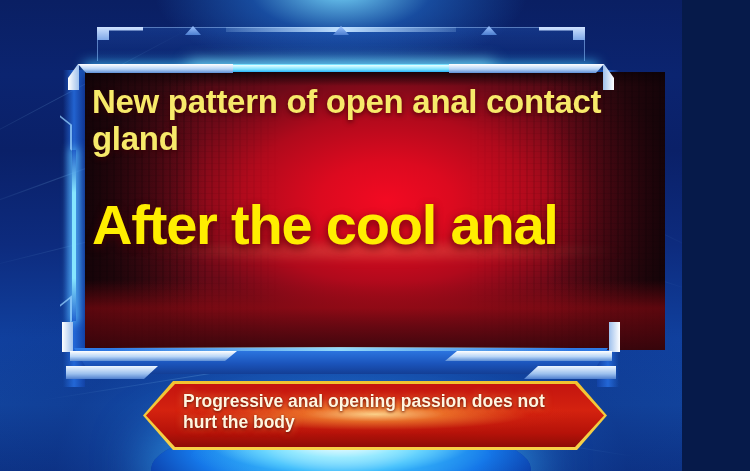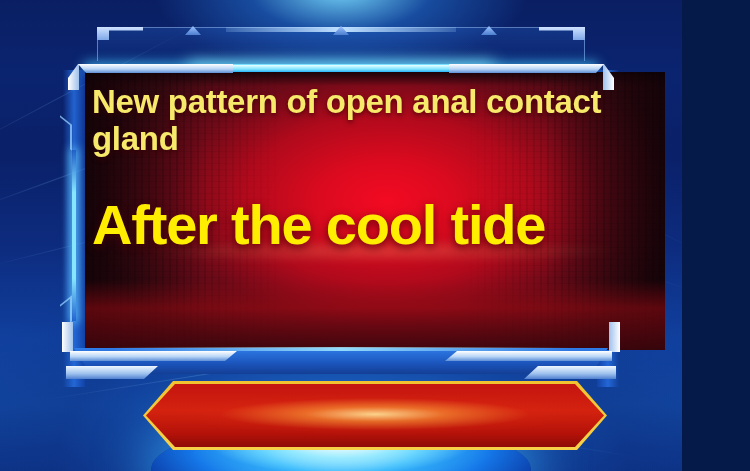--- a/index.html
+++ b/index.html
@@ -260,20 +260,21 @@
       <div class="bar h"></div>
   </div>
 
   <div class="shelf"></div>
   <div class="shelf-glow"></div>
   <div class="plate bl"></div>
   <div class="plate br"></div>
 
   <div class="copy">
     <div class="sub">New pattern of open anal contact gland</div>
-    <div class="title">After the cool tide</div>
+    <div class="title">After the cool anal</div>
   </div>
 
   <div class="banner">
     <div class="banner-in"></div>
+    <div class="banner-txt">Progressive anal opening passion does not hurt the body</div>
   </div>
 
 </div>
 
 </body></html>

